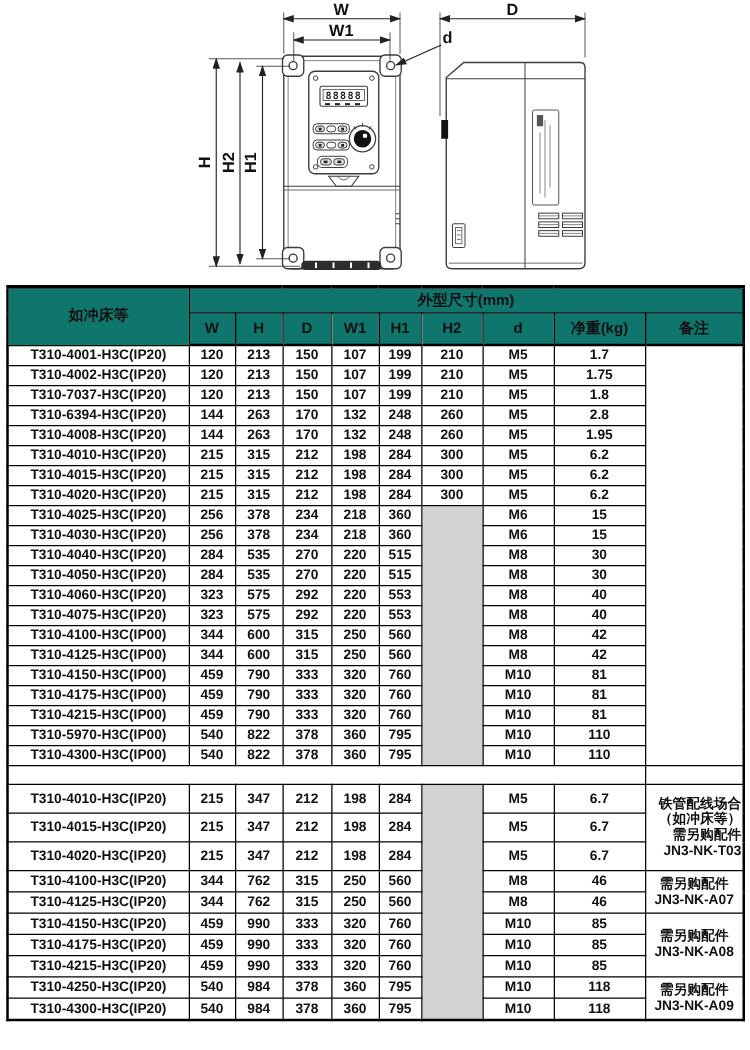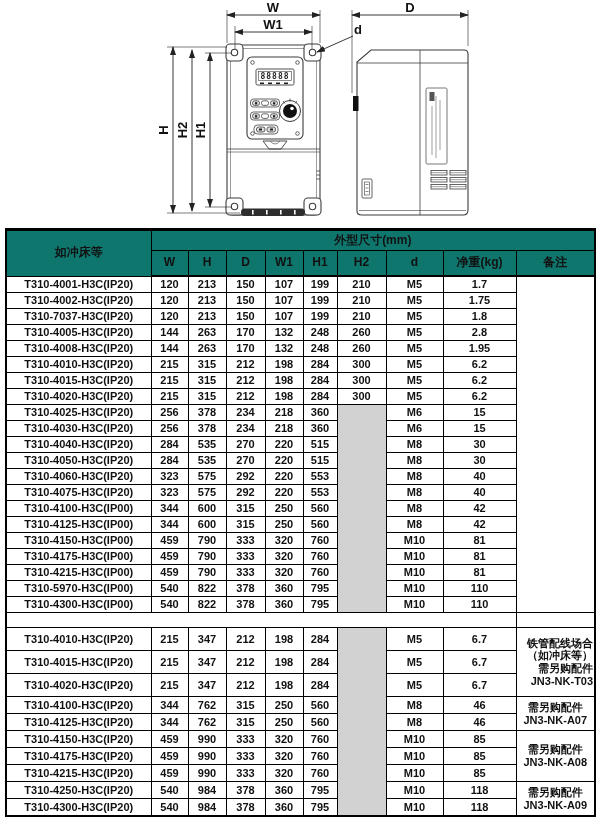--- a/index.html
+++ b/index.html
@@ -257,21 +257,21 @@
           <td>120</td>
           <td>213</td>
           <td>150</td>
           <td>107</td>
           <td>199</td>
           <td>210</td>
           <td>M5</td>
           <td>1.8</td>
         </tr>
         <tr class="s1">
-          <td class="model">T310-4005-H3C(IP20)</td>
+          <td class="model">T310-6394-H3C(IP20)</td>
           <td>144</td>
           <td>263</td>
           <td>170</td>
           <td>132</td>
           <td>248</td>
           <td>260</td>
           <td>M5</td>
           <td>2.8</td>
         </tr>
         <tr class="s1">

